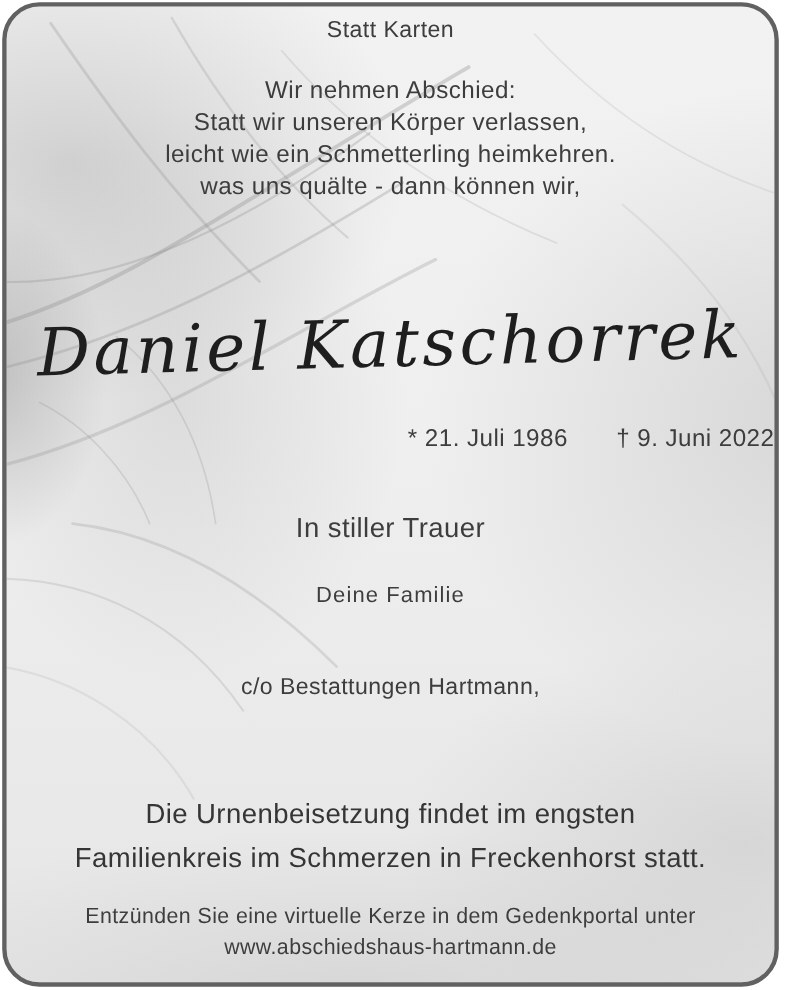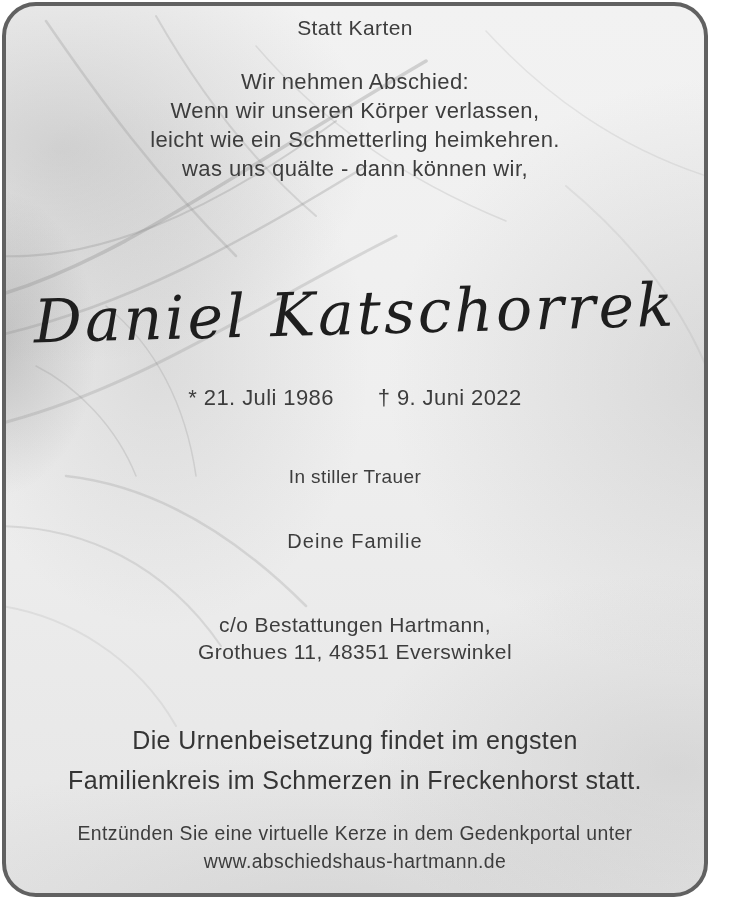--- a/index.html
+++ b/index.html
@@ -55,25 +55,25 @@
     font-size: 60px;
     color: #1e1e1e;
     letter-spacing: 3px;
     transform: rotate(-1.5deg);
   }
 
   .dates {
     top: 379px;
     font-size: 22px;
     display: flex;
-    justify-content: center;
+    justify-content: flex-end;
     gap: 44px;
   }
 
-  .trauer  { top: 460px; font-size: 19px; }
+  .trauer  { top: 460px; font-size: 25px; }
   .familie { top: 524px; font-size: 20px; letter-spacing: 1px; }
   .address { top: 605px; font-size: 21px; line-height: 27px; }
   .burial  { top: 714px; font-size: 25px; line-height: 40px; color: #353535; }
   .candle  { top: 813px; font-size: 20px; line-height: 28px; transform: scaleX(0.97); }
 </style>
 </head>
 <body>
 
 <div class="page">
   <div class="card">
@@ -94,39 +94,38 @@
         <path d="M560,180 C620,230 670,290 700,360" stroke-width="2" opacity="0.14"></path>
         <path d="M30,360 C70,380 110,420 130,470" stroke-width="1.5" opacity="0.25"></path>
         <path d="M-5,600 C60,610 130,650 170,720" stroke-width="2" opacity="0.15"></path>
       </g>
     </svg>
 
     <div class="textblock statt">Statt Karten</div>
 
     <div class="textblock poem">
       <div>Wir nehmen Abschied:</div>
-      <div>Wenn wir unseren Körper verlassen,</div>
+      <div>Statt wir unseren Körper verlassen,</div>
       <div>leicht wie ein Schmetterling heimkehren.</div>
       <div>was uns quälte - dann können wir,</div>
     </div>
 
     <div class="textblock name">Daniel Katschorrek</div>
 
     <div class="textblock dates">
       <span>* 21. Juli 1986</span>
       <span>† 9. Juni 2022</span>
     </div>
 
     <div class="textblock trauer">In stiller Trauer</div>
 
     <div class="textblock familie">Deine Familie</div>
 
     <div class="textblock address">
       <div>c/o Bestattungen Hartmann,</div>
-      <div>Grothues 11, 48351 Everswinkel</div>
     </div>
 
     <div class="textblock burial">
       <div>Die Urnenbeisetzung findet im engsten</div>
       <div>Familienkreis im Schmerzen in Freckenhorst statt.</div>
     </div>
 
     <div class="textblock candle">
       <div>Entzünden Sie eine virtuelle Kerze in dem Gedenkportal unter</div>
       <div>www.abschiedshaus-hartmann.de</div>

